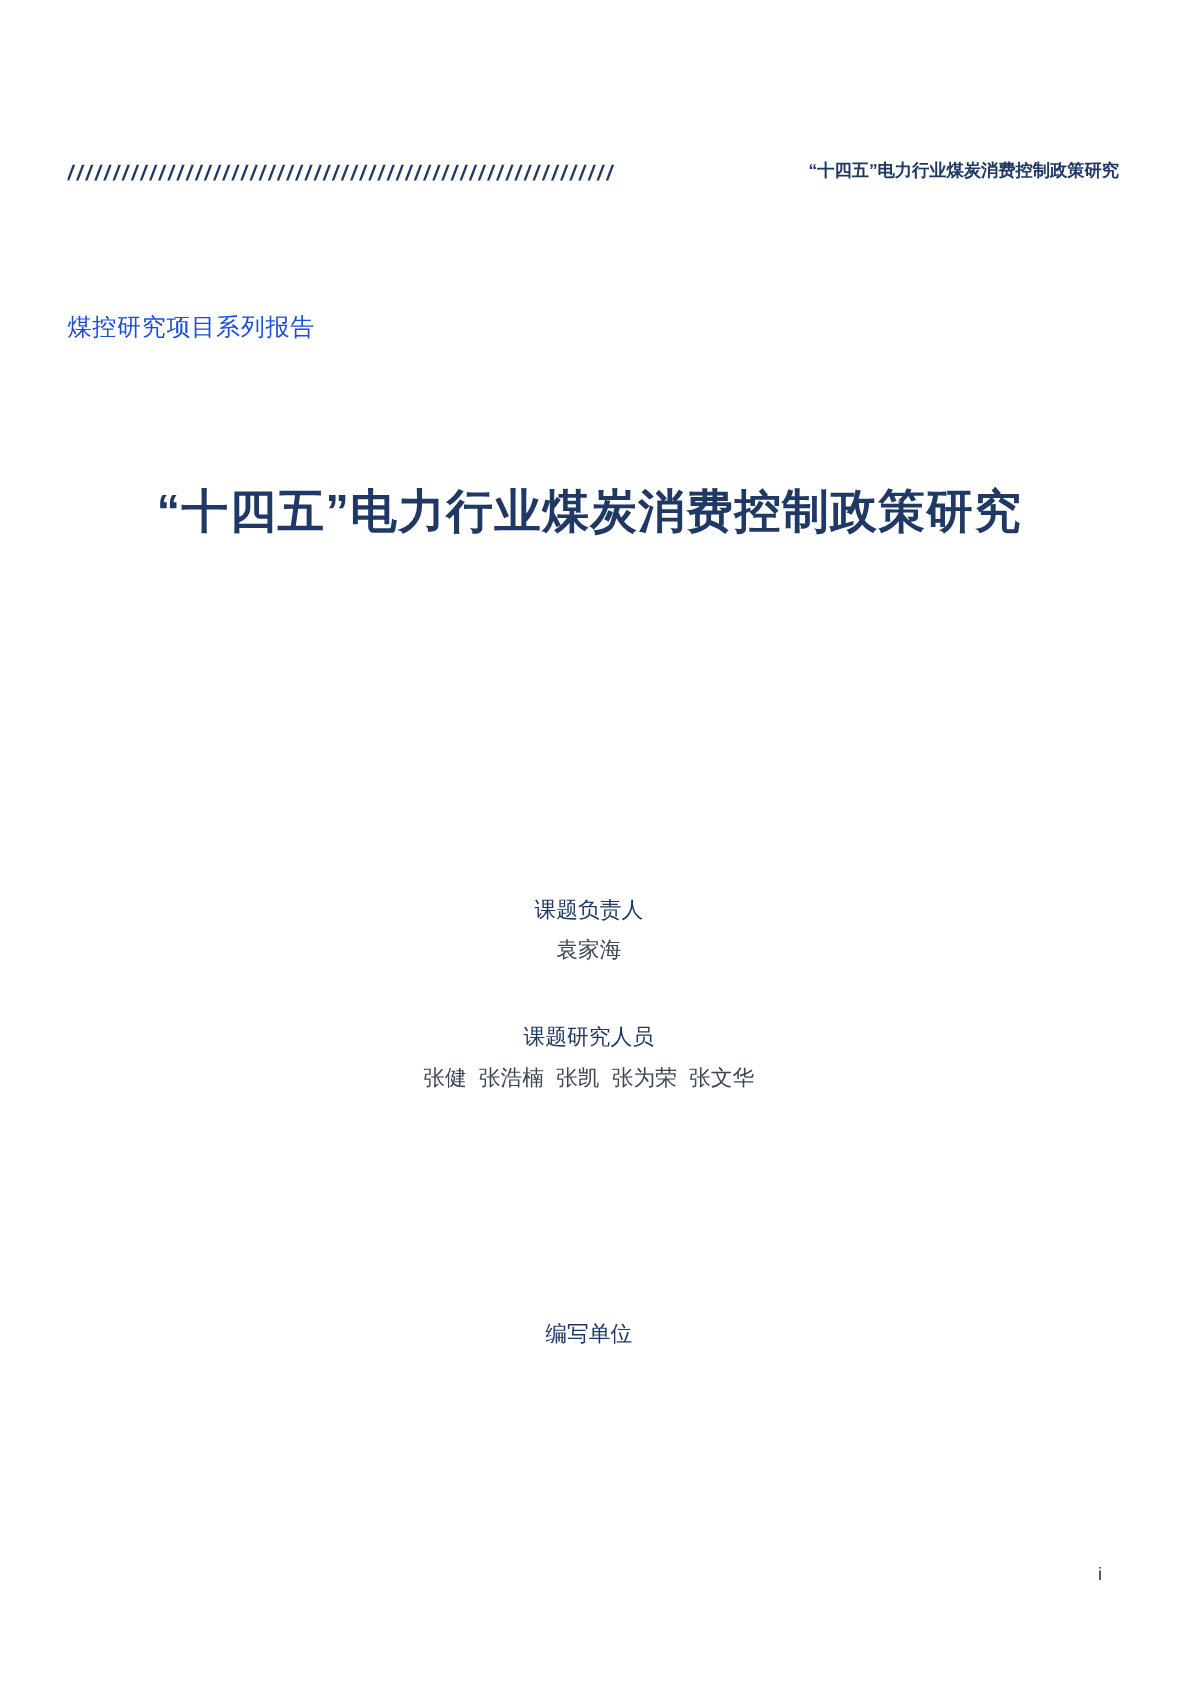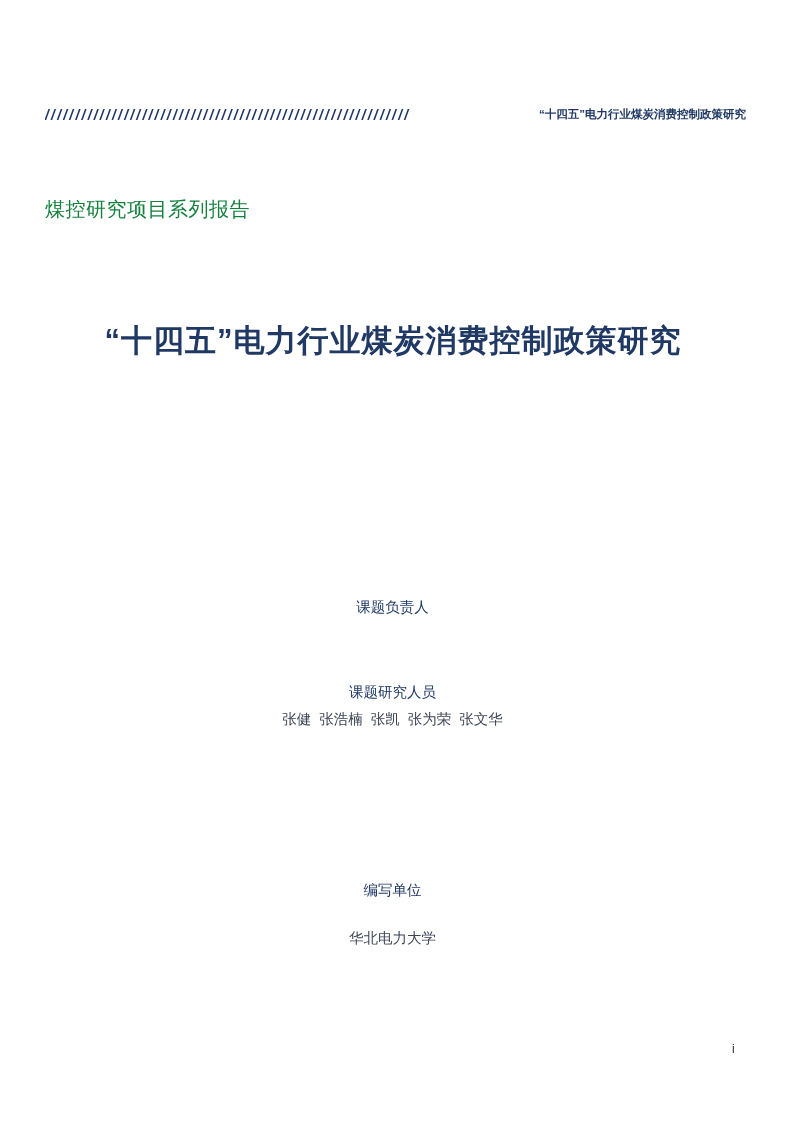--- a/index.html
+++ b/index.html
@@ -39,23 +39,23 @@
   .running-title {
     color: #1F3864;
     font-weight: bold;
     font-size: 11.5px;
     white-space: nowrap;
     line-height: 1;
   }
   .series-label {
     position: absolute;
     left: 45px;
-    top: 196px;
-    font-size: 20px;
-    color: #15803d;
+    top: 208px;
+    font-size: 16px;
+    color: #1d4ed8;
     letter-spacing: 0.5px;
   }
   .cover-title {
     position: absolute;
     left: 40px;
     right: 47px;
     top: 299px;
     text-align: center;
     font-size: 31px;
     font-weight: bold;
@@ -102,22 +102,22 @@
   <div class="header-row">
     <span class="hatch">////////////////////////////////////////////////////////////</span>
     <span class="running-title">“十四五”电力行业煤炭消费控制政策研究</span>
   </div>
 
   <div class="series-label">煤控研究项目系列报告</div>
 
   <h1 class="cover-title">“十四五”电力行业煤炭消费控制政策研究</h1>
 
   <div class="center-text section-label leader-label">课题负责人</div>
+  <div class="center-text section-value leader-name">袁家海</div>
 
   <div class="center-text section-label research-label">课题研究人员</div>
   <div class="center-text section-value research-names">张健  张浩楠  张凯  张为荣  张文华</div>
 
   <div class="center-text section-label publisher-label">编写单位</div>
-  <div class="center-text section-value publisher-name">华北电力大学</div>
 
   <div class="page-number">i</div>
 
 </div>
 
 </body></html>

